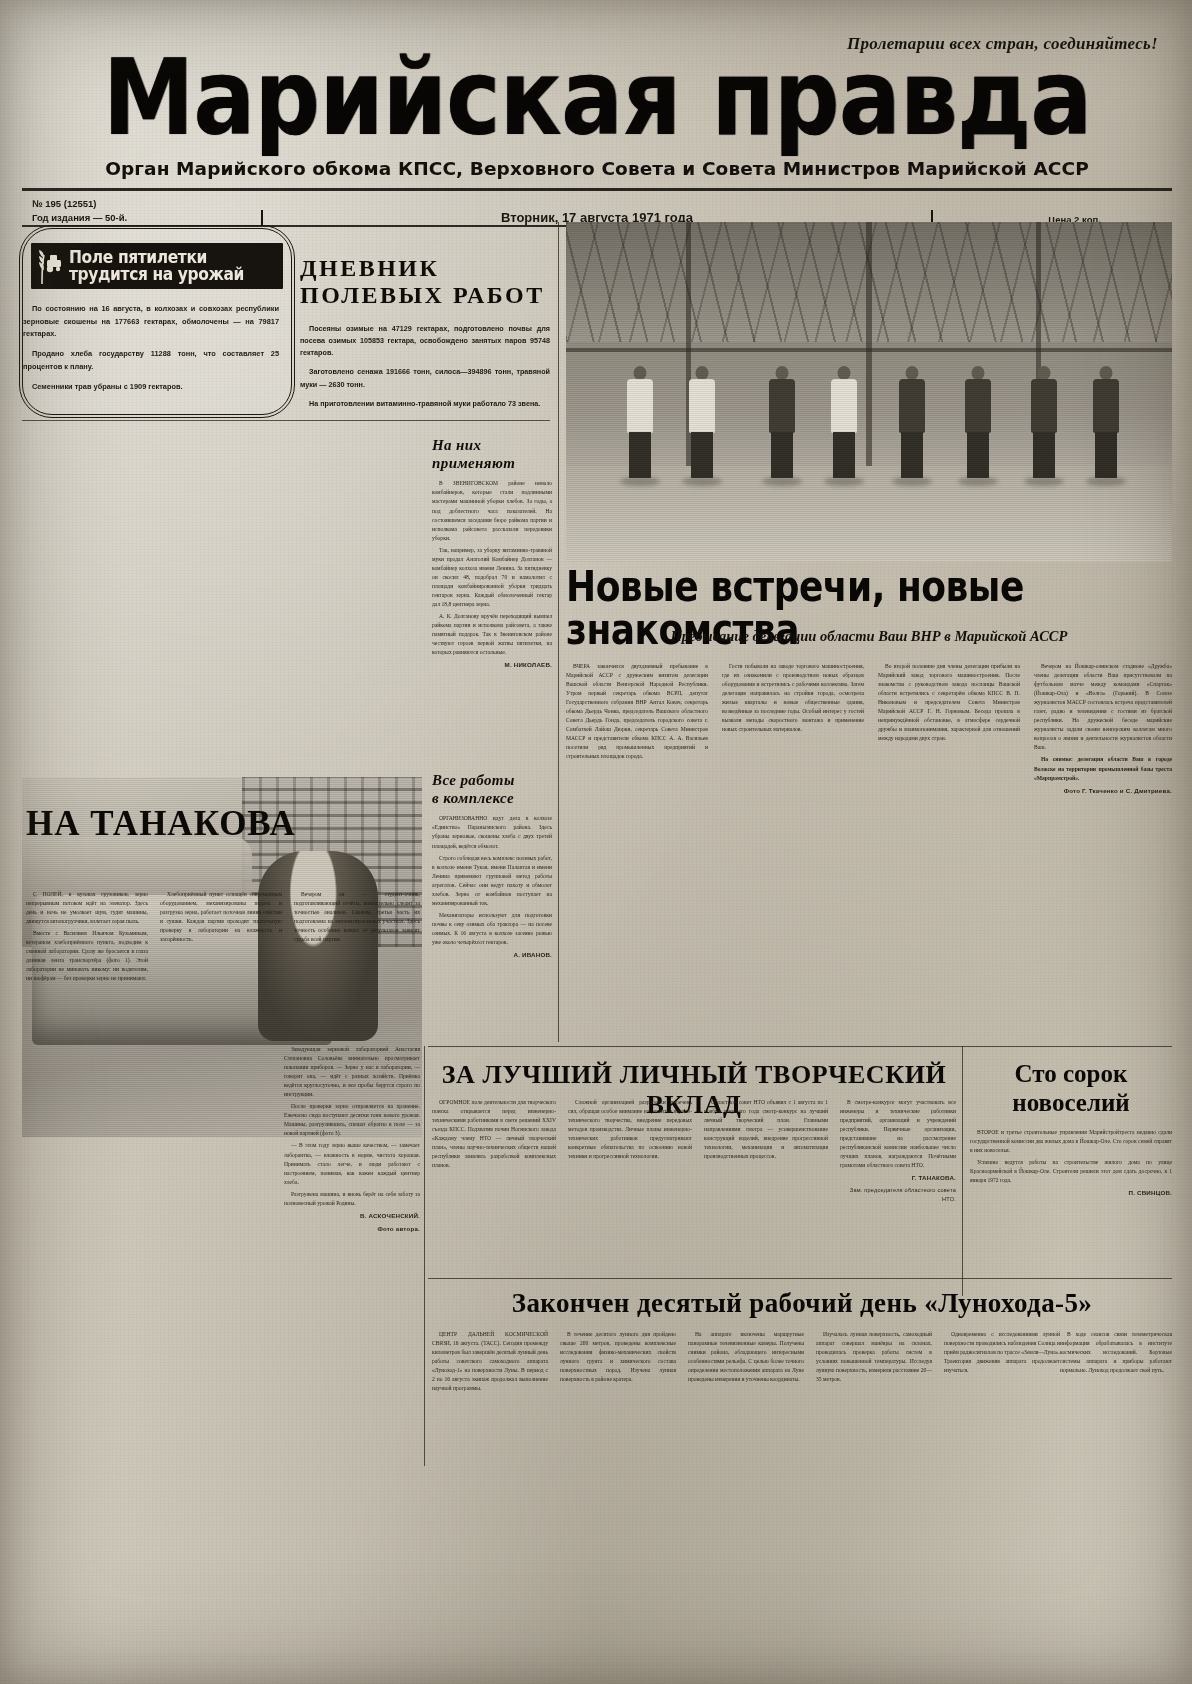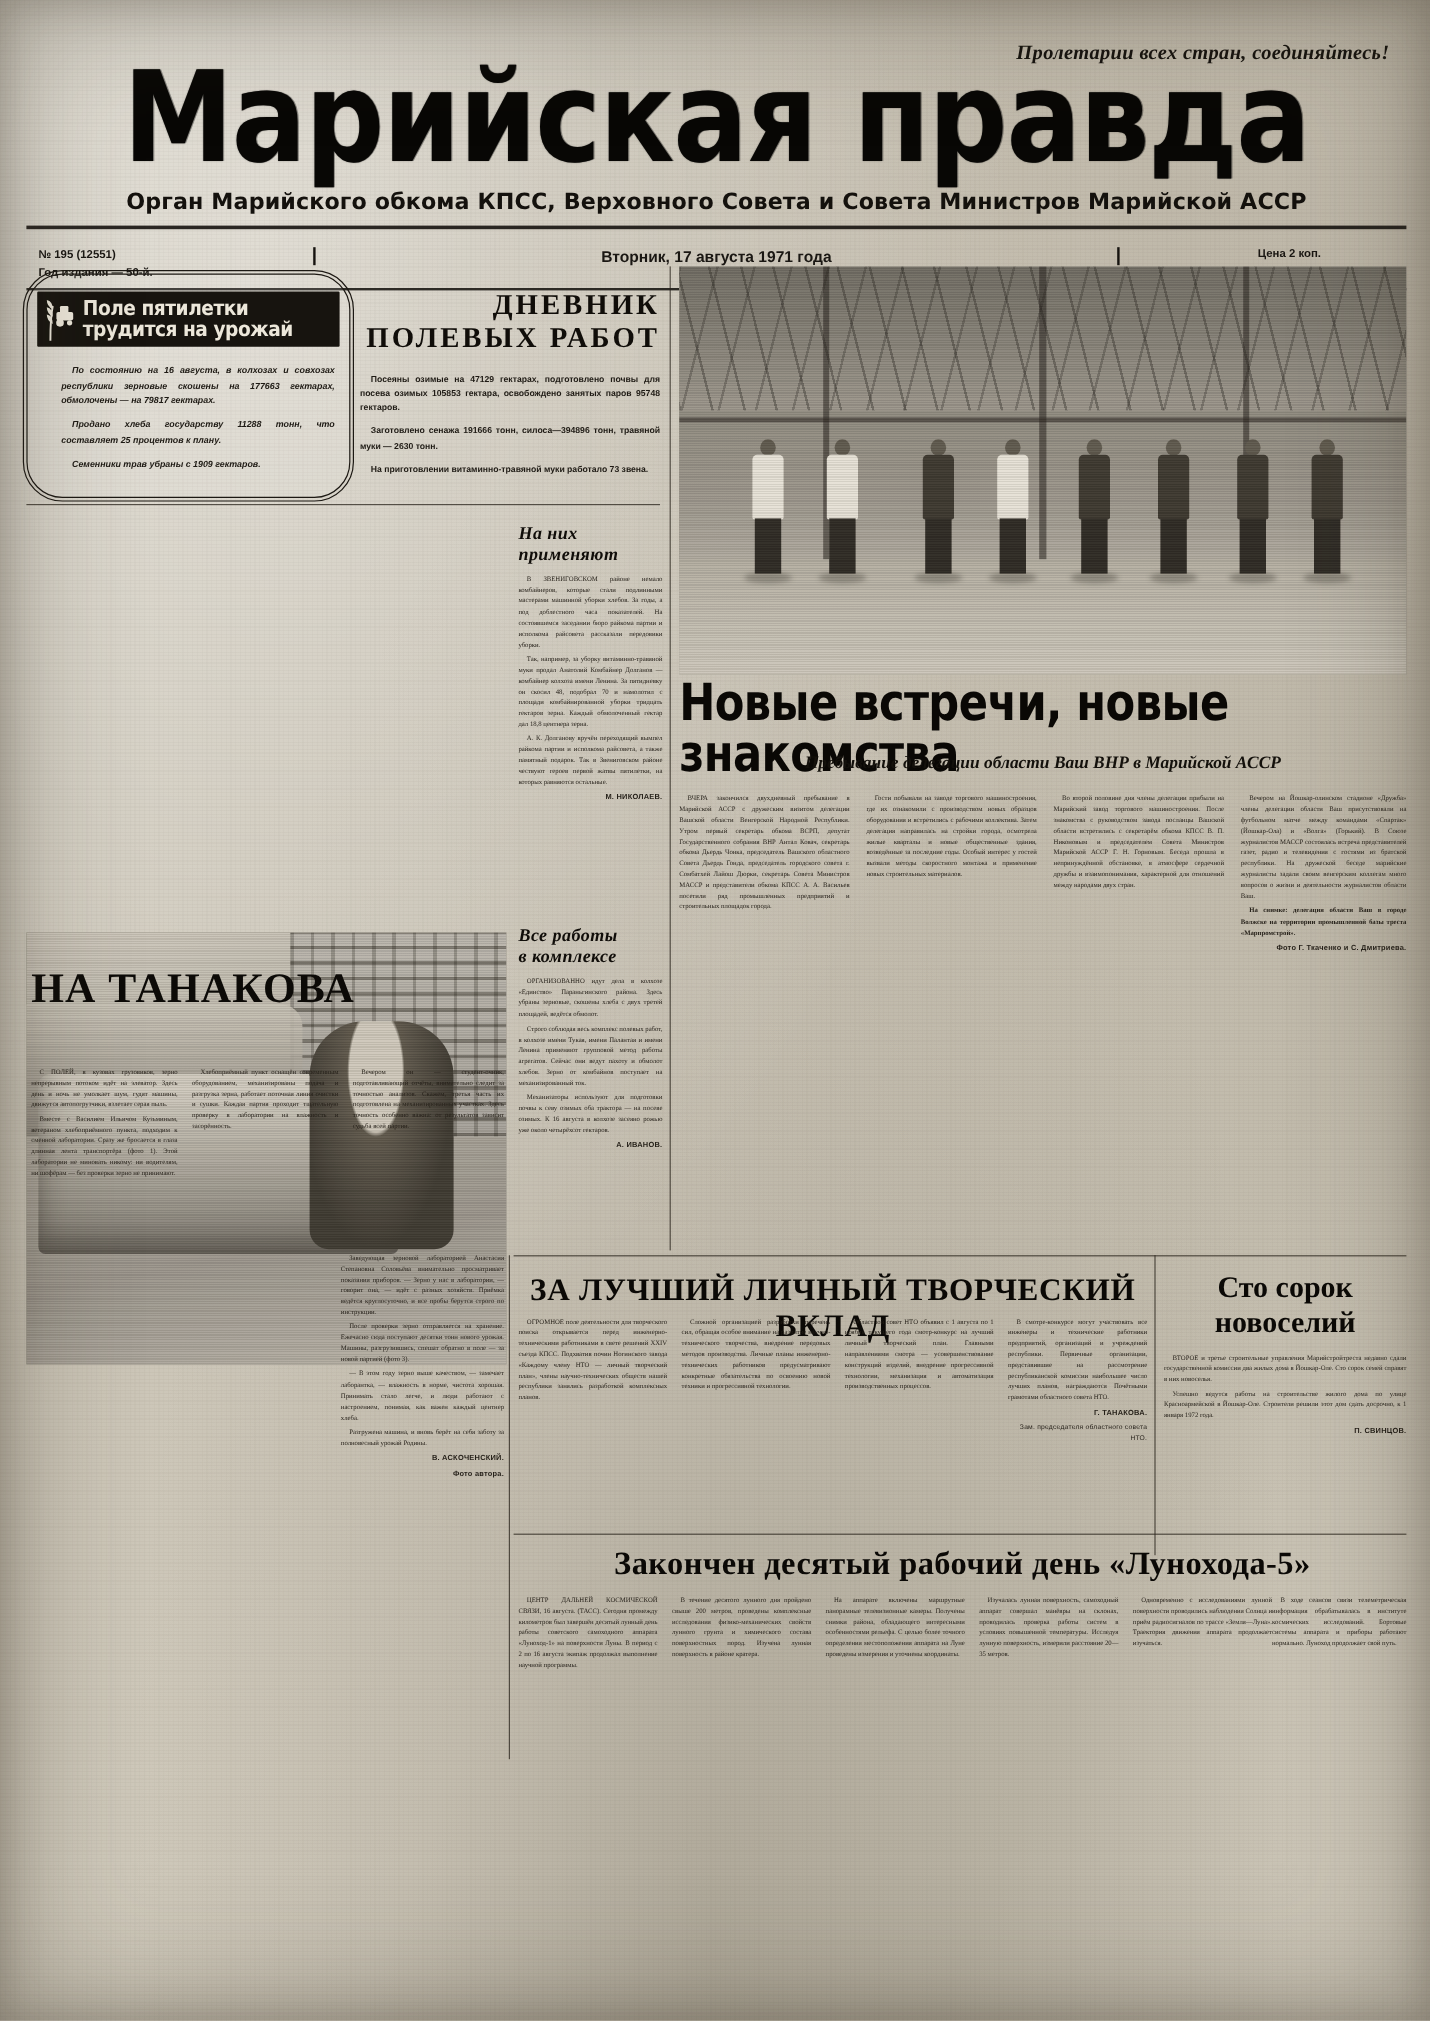--- a/index.html
+++ b/index.html
@@ -46,21 +46,21 @@
     margin-top:-4px;
     text-shadow:0 0 1px rgba(0,0,0,.55), 1px 0 0 rgba(0,0,0,.35);
     transform:scaleY(1.14);transform-origin:center top;
   }
   .organ{
     font-family:"DejaVu Sans", sans-serif;
     font-weight:bold;font-size:18.5px;text-align:center;
     margin-top:22px;letter-spacing:.1px;color:#14110d;
   }
   .rule-thick{height:3px;background:#16130f;margin-top:9px;opacity:.9;}
-  .issuebar{display:flex;align-items:flex-start;height:34px;margin-top:15px;gap:44px;}
+  .issuebar{display:flex;align-items:flex-end;height:34px;margin-top:0;gap:44px;}
   .issuebar .cell{display:flex;flex-direction:column;justify-content:center;}
   .ib-left{width:185px;padding-left:10px;font-size:9.5px;font-weight:bold;
            font-family:"Liberation Sans",sans-serif;line-height:1.5;}
   .ib-mid{flex:1;border-left:2px solid #16130f;border-right:2px solid #16130f;
           text-align:center;justify-content:center;font-size:13px;font-weight:bold;
           font-family:"Liberation Sans",sans-serif;}
   .ib-right{width:195px;text-align:center;font-size:9.5px;font-weight:bold;
             font-family:"Liberation Sans",sans-serif;}
   .rule-thin{height:2px;background:#16130f;opacity:.88;}
 
@@ -85,33 +85,33 @@
     margin:14px 8px 0 8px;height:46px;background:#17140f;color:#ece7da;
     display:flex;align-items:center;gap:6px;padding-left:6px;
     border-radius:1px;
   }
   .wheat{width:26px;height:40px;flex:0 0 26px;position:relative;}
   .wheat svg{display:block;}
   .banner-words{
     font-family:"DejaVu Sans",sans-serif;font-weight:bold;font-size:15.5px;
     line-height:1.04;letter-spacing:-.4px;transform:scaleY(1.1);
   }
-  .banner-note{margin:14px 12px 0 28px;font-style:italic;}
+  .banner-note{margin:14px 12px 0 0;}
   .banner-note p{
     font-family:"Liberation Sans",sans-serif;font-weight:bold;
     font-size:7.4px;line-height:1.72;text-align:justify;text-indent:9px;margin:0 0 7px 0;
     color:#1e1a14;
   }
 
   
   .dnevnik{left:300px;top:228px;width:250px;height:185px;}
   .dn-title{
     font-family:"Liberation Serif",serif;font-weight:bold;
-    font-size:24px;line-height:1.14;text-align:right;letter-spacing:2.5px;
-    color:#100d09;margin-top:14px;
+    font-size:24px;line-height:1.14;text-align:left;letter-spacing:2.5px;
+    color:#100d09;margin-top:27px;
   }
   .dn-body{margin-top:13px;}
   .dn-body p{
     font-family:"Liberation Sans",sans-serif;font-weight:bold;
     font-size:7.2px;line-height:1.7;text-align:justify;text-indent:9px;margin:0 0 7px 0;
     color:#1e1a14;
   }
 
   
   .photo{position:relative;overflow:hidden;background:#8d887d;filter:contrast(.95) brightness(1.02);}

